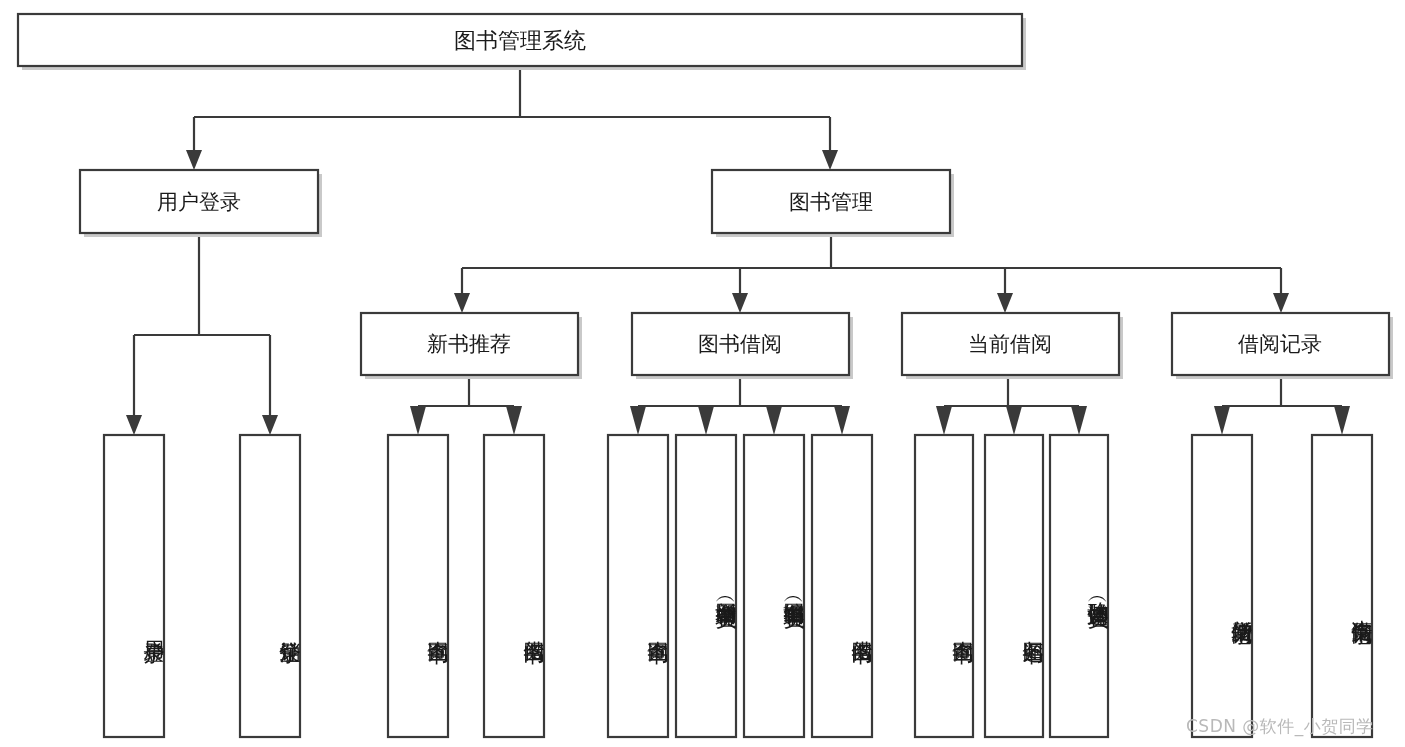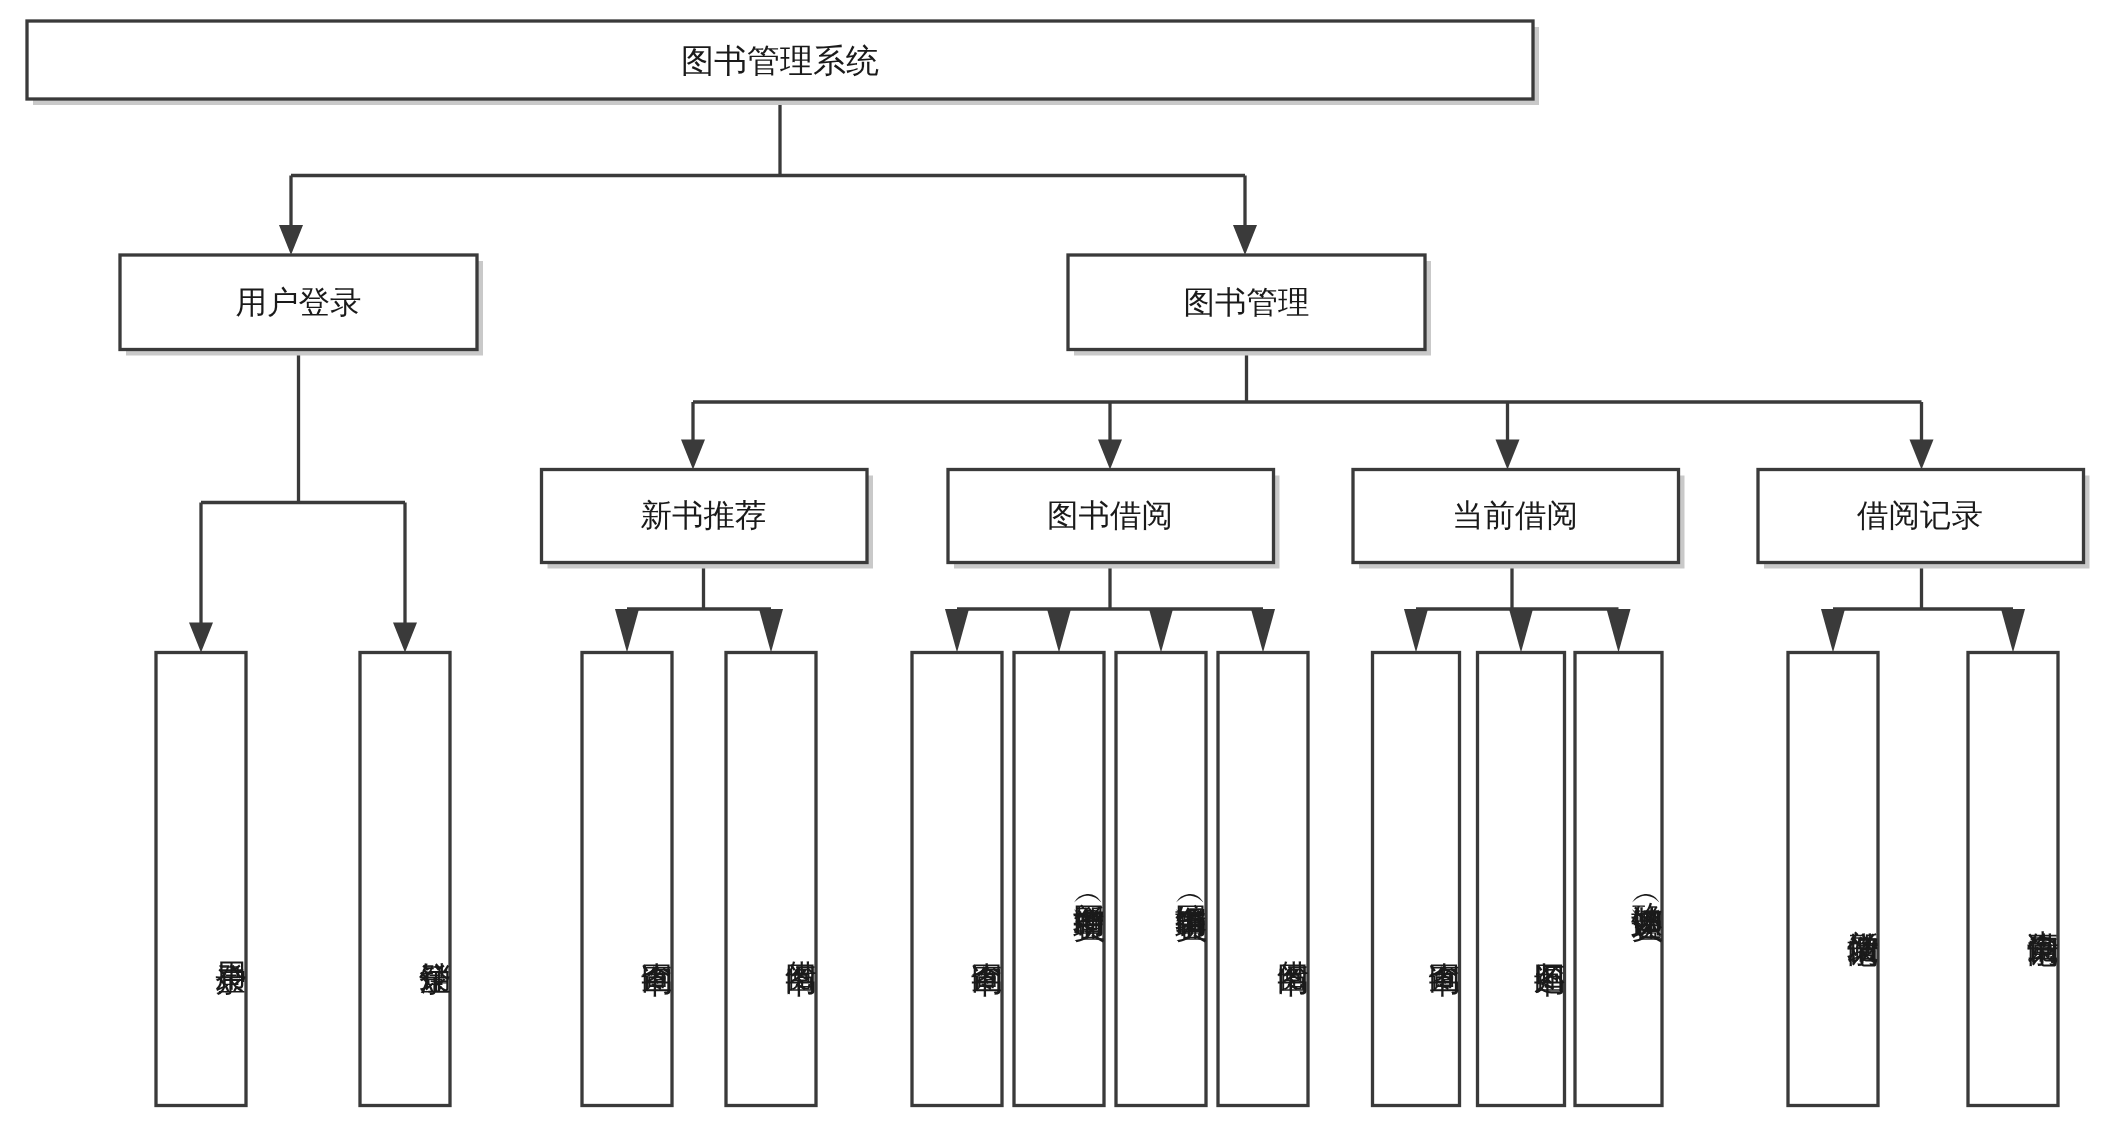--- a/index.html
+++ b/index.html
@@ -220,14 +220,15 @@
   <div class="vlabel" style="left:608px; top:515px; width:60px; height:222px;">查询图书</div>
   <div class="vlabel" style="left:676px; top:443px; width:60px; height:292px;">新增图书（管理员）</div>
   <div class="vlabel" style="left:744px; top:443px; width:60px; height:292px;">编辑图书（管理员）</div>
   <div class="vlabel" style="left:812px; top:515px; width:60px; height:222px;">借阅图书</div>
   <div class="vlabel" style="left:915px; top:515px; width:58px; height:222px;">查询图书</div>
   <div class="vlabel" style="left:985px; top:515px; width:58px; height:222px;">归还图书</div>
   <div class="vlabel" style="left:1050px; top:443px; width:58px; height:292px;">确认归还（管理员）</div>
   <div class="vlabel" style="left:1192px; top:475px; width:60px; height:262px;">新增借阅记录</div>
   <div class="vlabel" style="left:1312px; top:475px; width:60px; height:262px;">查询借阅记录</div>
 
+  <div class="watermark">CSDN @软件_小贺同学</div>
 
 </div>
 
 </body></html>

